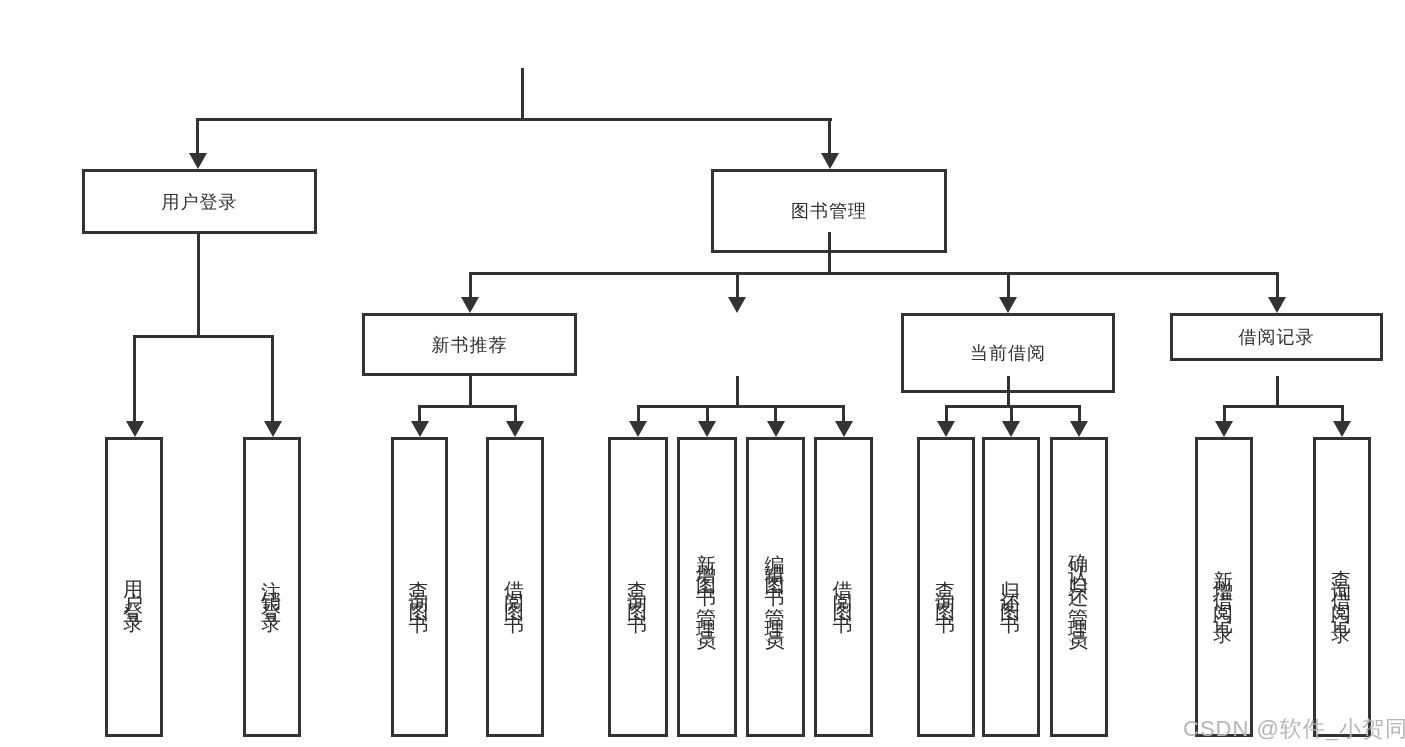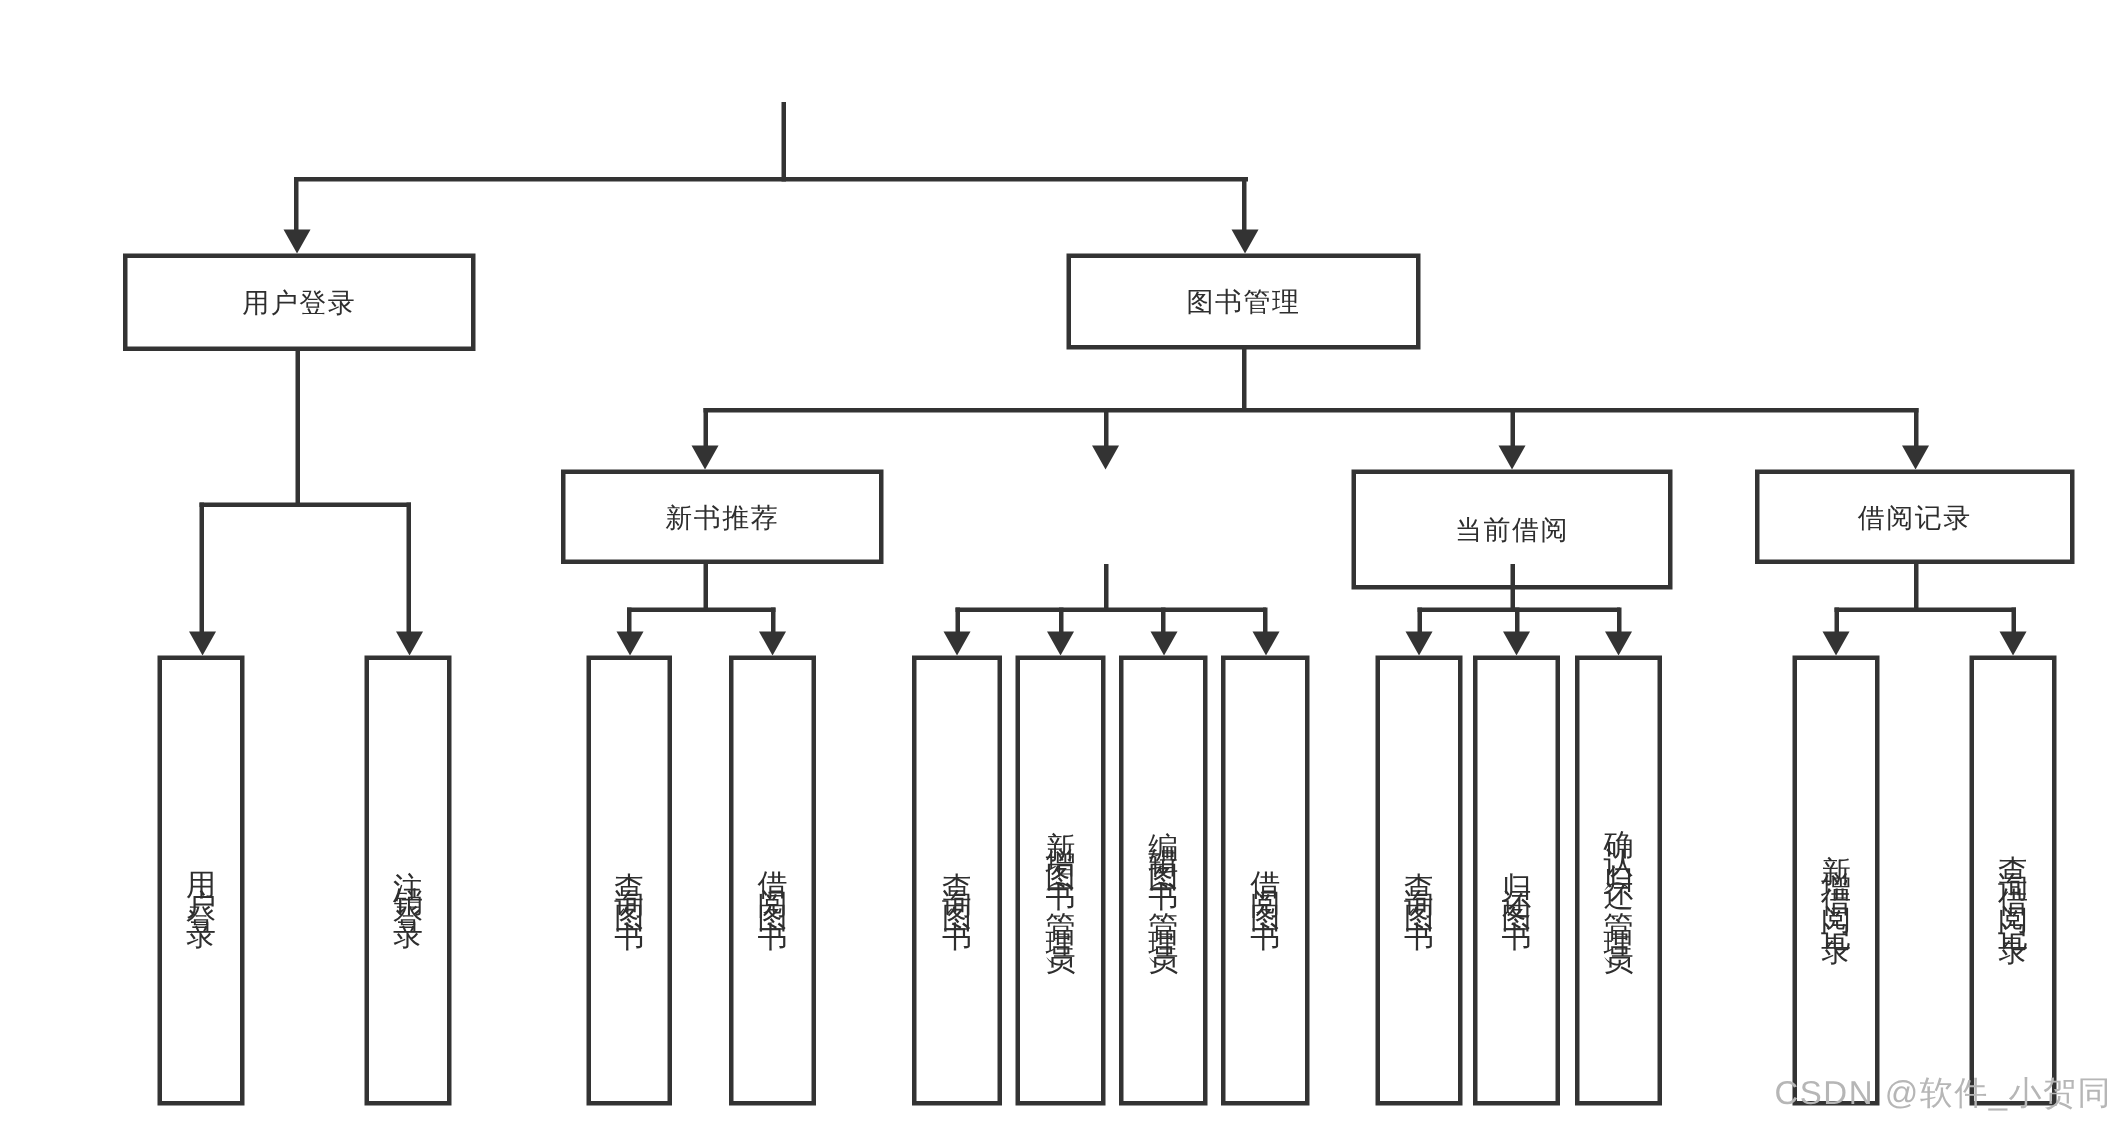--- a/index.html
+++ b/index.html
@@ -61,21 +61,21 @@
   <div class="line" style="left:521px;top:68px;width:3px;height:53px;"></div>
   <div class="line" style="left:196px;top:118px;width:636px;height:3px;"></div>
   <div class="line" style="left:196px;top:118px;width:3px;height:36px;"></div>
   <div class="arrowhead" style="left:189px;top:153px;"></div>
   <div class="line" style="left:828px;top:118px;width:3px;height:36px;"></div>
   <div class="arrowhead" style="left:821px;top:153px;"></div>
 
   <div class="hbox" style="left:82px;top:169px;width:235px;height:65px;">
     <span>用户登录</span>
   </div>
-  <div class="hbox" style="left:711px;top:169px;width:236px;height:64px;">
+  <div class="hbox" style="left:711px;top:169px;width:236px;height:84px;">
     <span>图书管理</span>
   </div>
 
   <div class="line" style="left:197px;top:234px;width:3px;height:104px;"></div>
   <div class="line" style="left:133px;top:335px;width:141px;height:3px;"></div>
   <div class="line" style="left:133px;top:335px;width:3px;height:87px;"></div>
   <div class="arrowhead" style="left:126px;top:421px;"></div>
   <div class="line" style="left:271px;top:335px;width:3px;height:87px;"></div>
   <div class="arrowhead" style="left:264px;top:421px;"></div>
 
@@ -83,27 +83,27 @@
   <div class="line" style="left:469px;top:272px;width:810px;height:3px;"></div>
   <div class="line" style="left:469px;top:272px;width:3px;height:26px;"></div>
   <div class="arrowhead" style="left:461px;top:297px;"></div>
   <div class="line" style="left:736px;top:272px;width:3px;height:26px;"></div>
   <div class="arrowhead" style="left:728px;top:297px;"></div>
   <div class="line" style="left:1007px;top:272px;width:3px;height:26px;"></div>
   <div class="arrowhead" style="left:999px;top:297px;"></div>
   <div class="line" style="left:1276px;top:272px;width:3px;height:26px;"></div>
   <div class="arrowhead" style="left:1268px;top:297px;"></div>
 
-  <div class="hbox" style="left:374px;top:313px;width:215px;height:63px;">
+  <div class="hbox" style="left:362px;top:313px;width:215px;height:63px;">
     <span>新书推荐</span>
   </div>
   <div class="hbox" style="left:901px;top:313px;width:214px;height:80px;">
     <span>当前借阅</span>
   </div>
-  <div class="hbox" style="left:1170px;top:313px;width:213px;height:63px;">
+  <div class="hbox" style="left:1170px;top:313px;width:213px;height:48px;">
     <span>借阅记录</span>
   </div>
 
   <div class="line" style="left:469px;top:376px;width:3px;height:31px;"></div>
   <div class="line" style="left:418px;top:405px;width:99px;height:3px;"></div>
   <div class="line" style="left:418px;top:405px;width:3px;height:17px;"></div>
   <div class="arrowhead" style="left:411px;top:421px;"></div>
   <div class="line" style="left:514px;top:405px;width:3px;height:17px;"></div>
   <div class="arrowhead" style="left:506px;top:421px;"></div>
 

